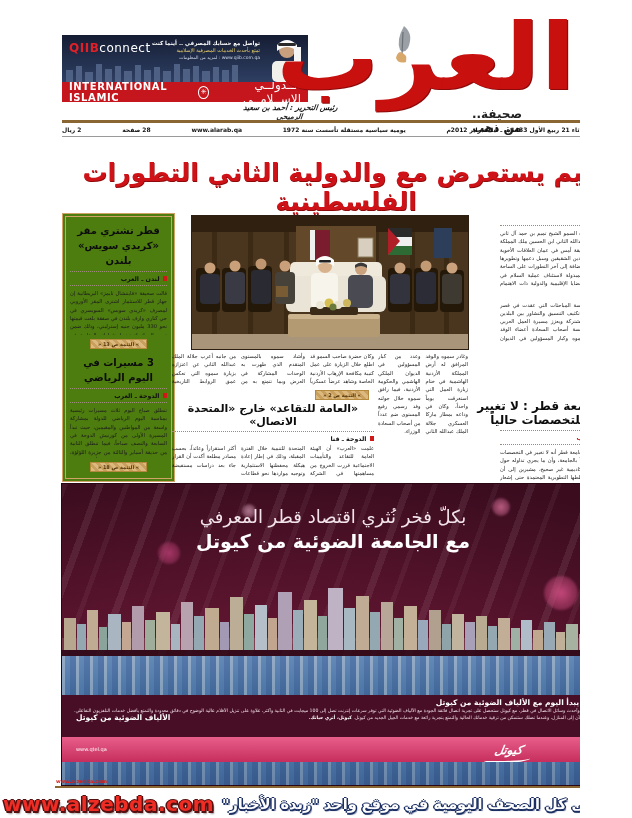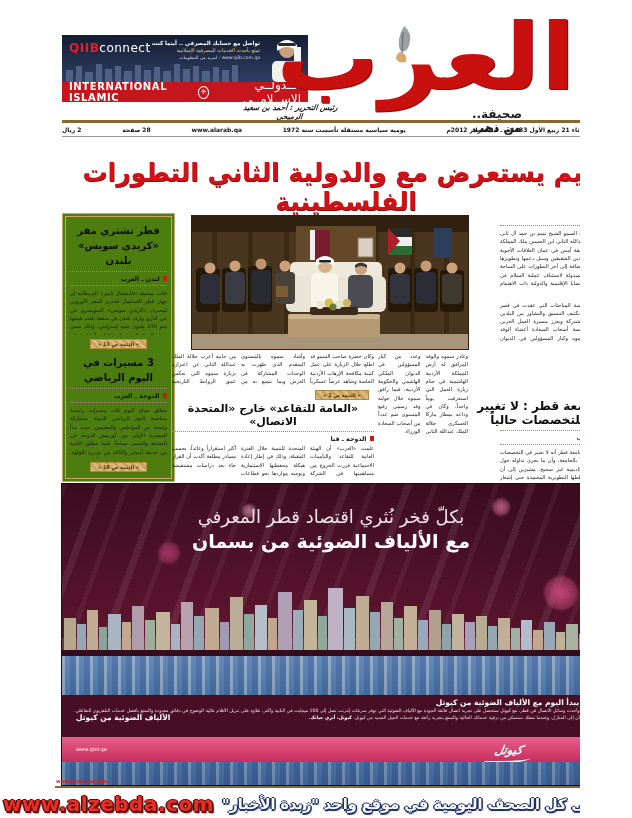--- a/index.html
+++ b/index.html
@@ -318,21 +318,21 @@
   <div class="abs" id="qtel">
     <div class="ray"></div>
     <div class="bokeh bk1"></div>
     <div class="bokeh bk2"></div>
     <div class="bokeh bk3"></div>
     <div class="bokeh bk4"></div>
     <div class="bokeh bk5"></div>
     <div class="bokeh bk6"></div>
     <div id="qtel-headline">
       <div class="l1">بكلّ فخر نُثري اقتصاد قطر المعرفي</div>
-      <div class="l2">مع الألياف الضوئية من بسمان</div>
+      <div class="l2">مع الجامعة الضوئية من كيوتل</div>
     </div>
     <svg id="skyline" width="568" height="84" viewBox="0 0 568 84">
       <rect x="0" y="66" width="568" height="12" fill="#d8c8b8" opacity=".18"></rect>
       <g>
         <rect x="2" y="46" width="12" height="32" fill="#b7a78f"></rect>
           <rect x="15" y="52" width="9" height="26" fill="#93a8b0"></rect>
         <rect x="25" y="38" width="11" height="40" fill="#c0ac92"></rect>
           <rect x="37" y="55" width="8" height="23" fill="#8aa39b"></rect>
         <rect x="46" y="42" width="13" height="36" fill="#a9b6c2"></rect>
           <rect x="60" y="50" width="9" height="28" fill="#c4a793"></rect>

